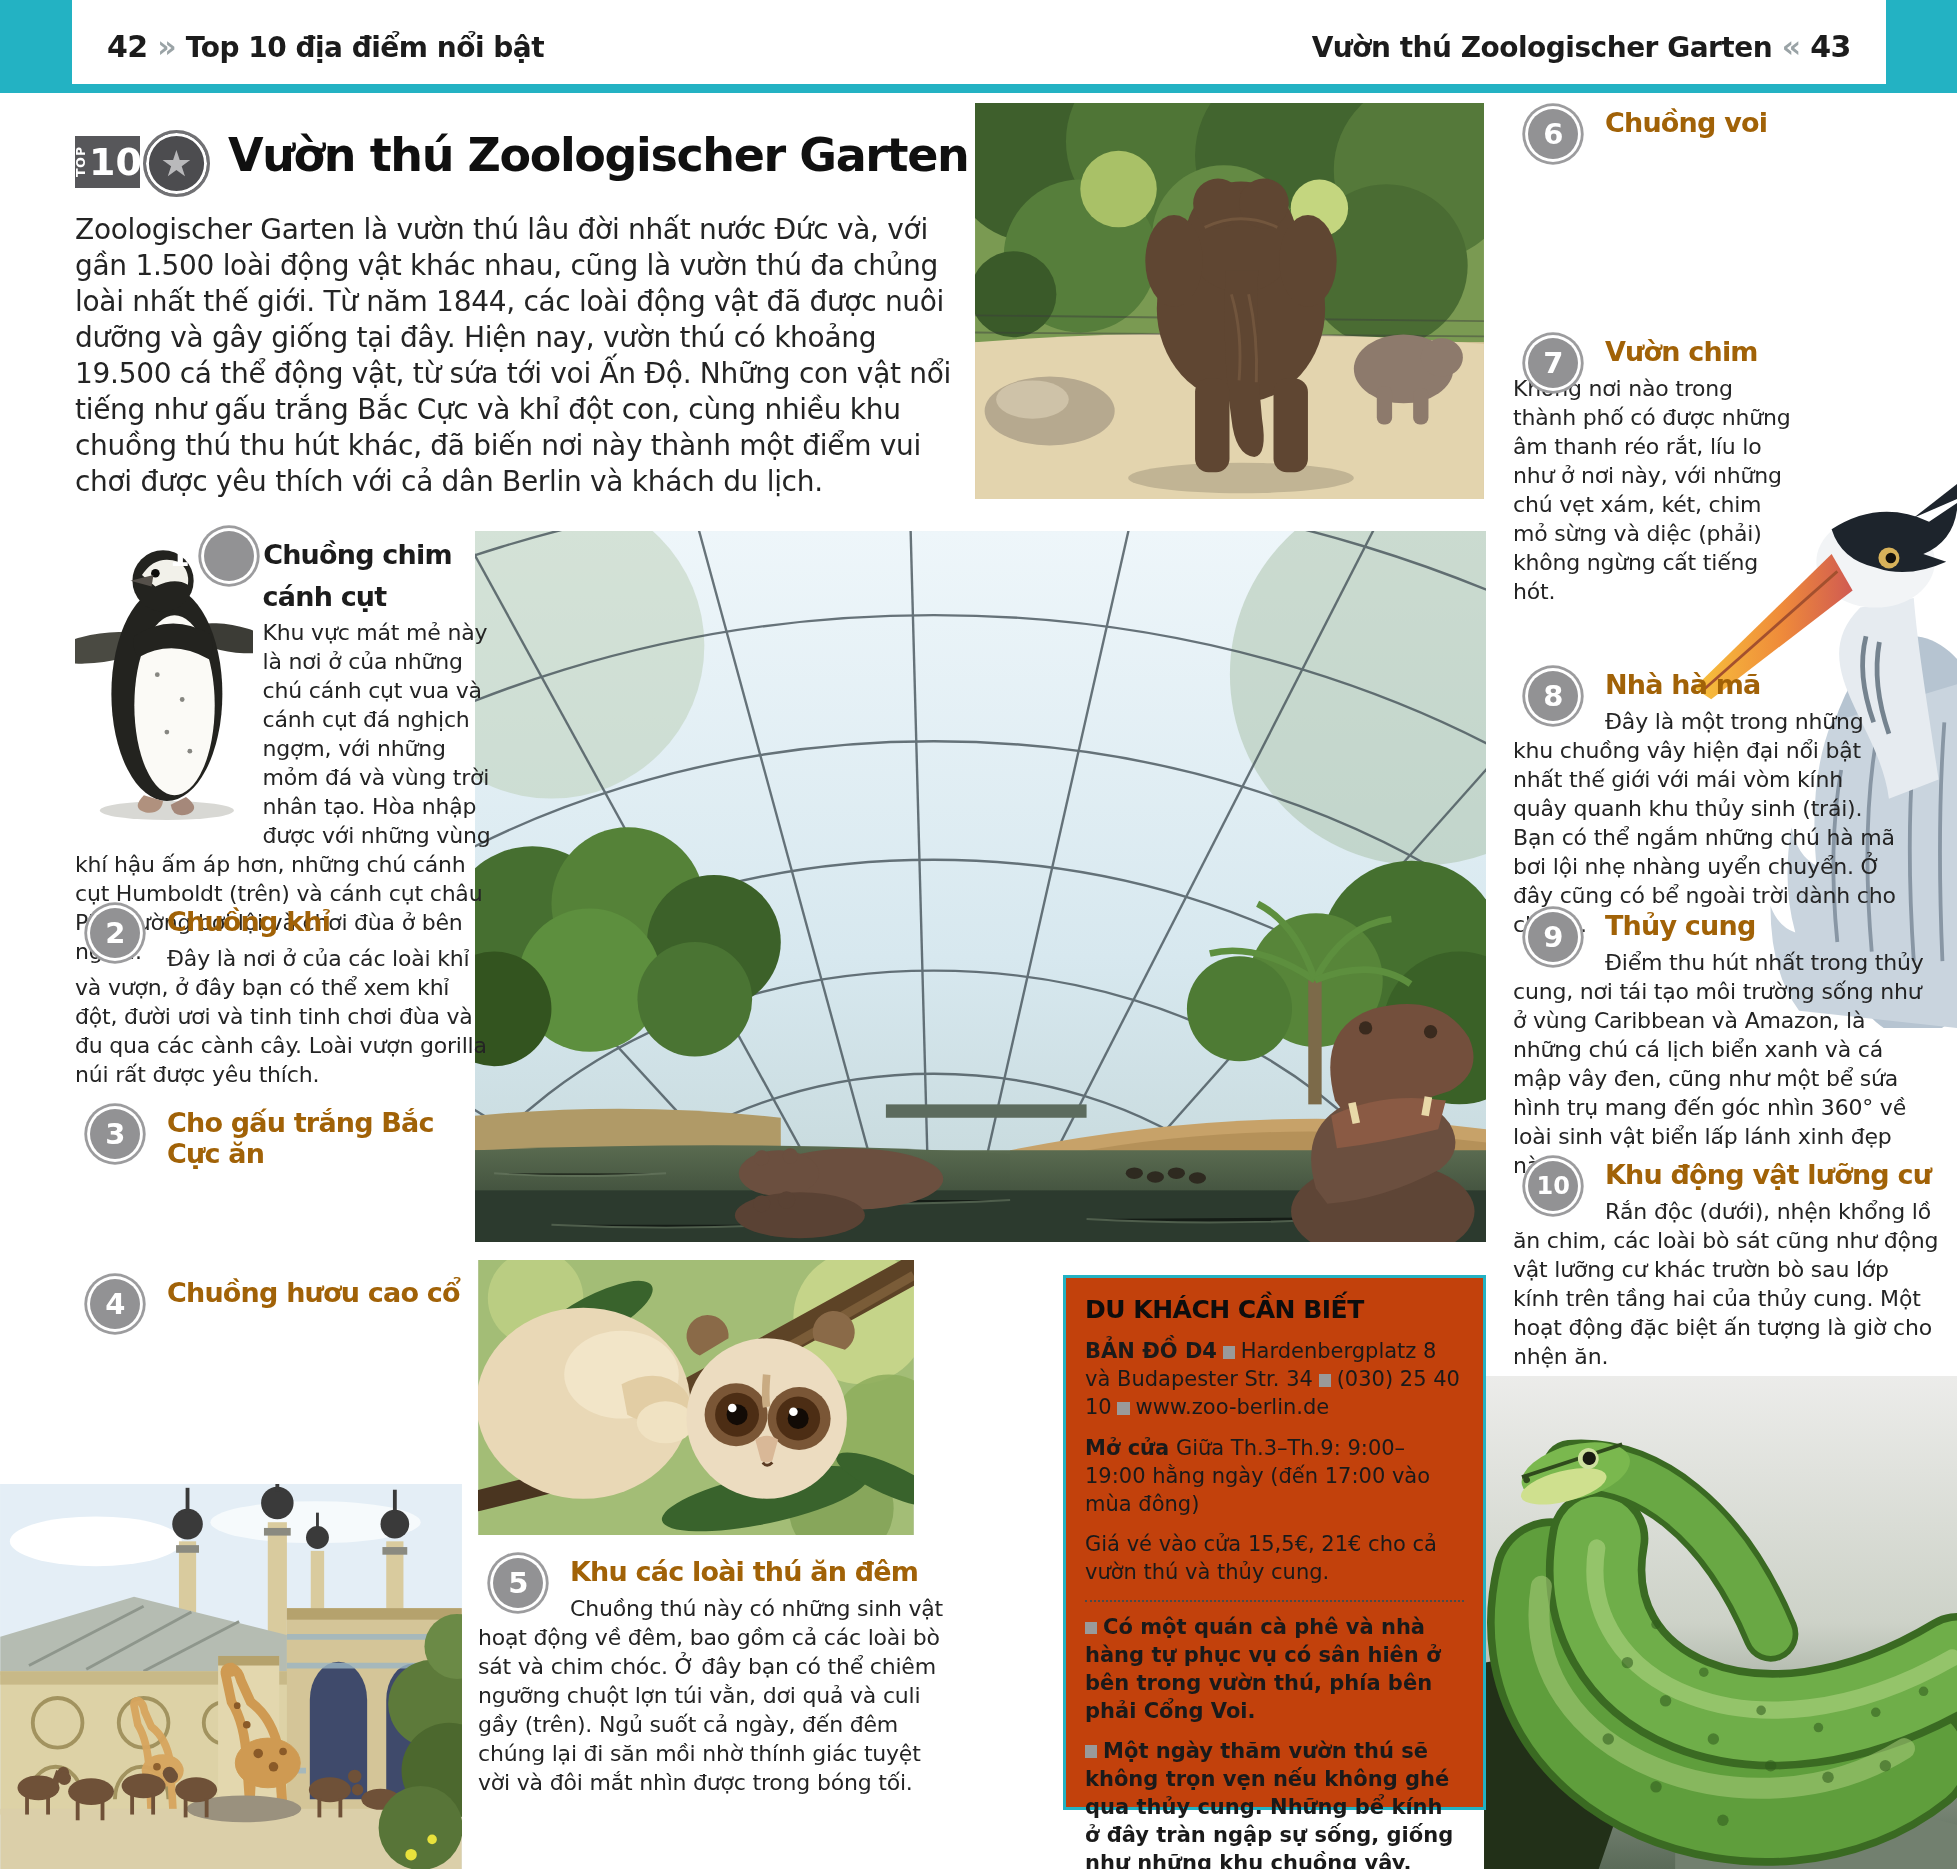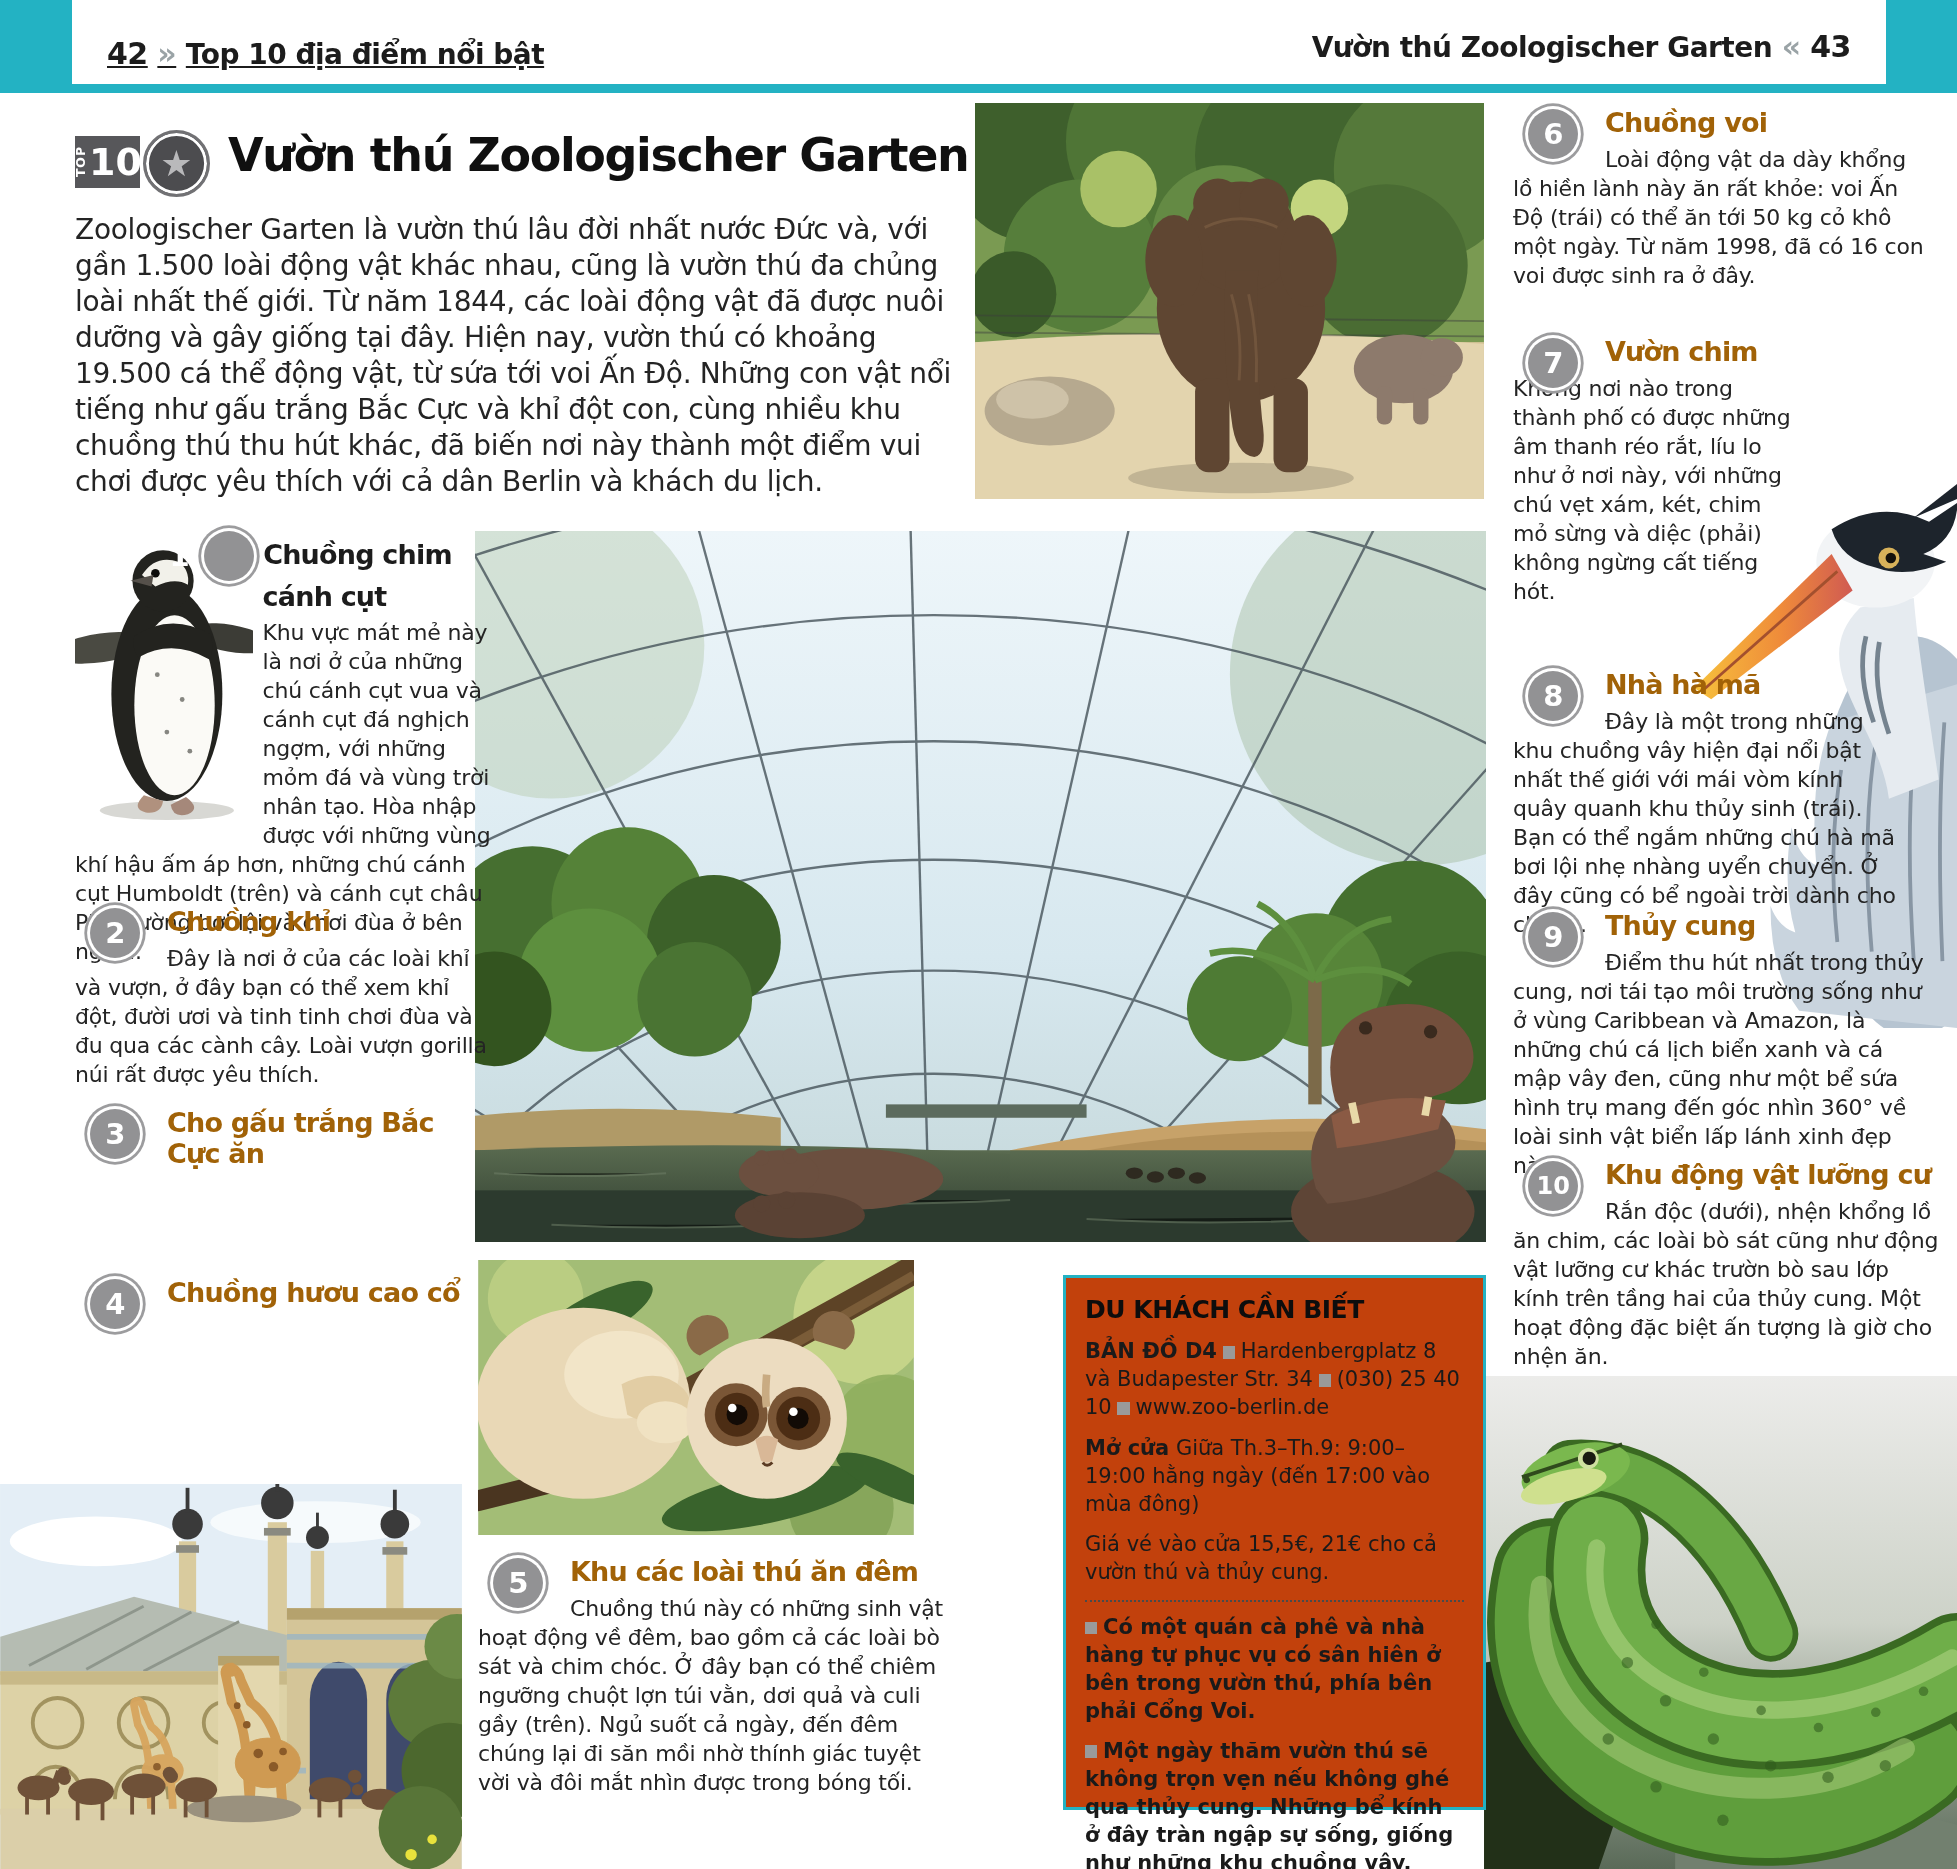--- a/index.html
+++ b/index.html
@@ -5,21 +5,21 @@
   html,body{margin:0;padding:0;background:#e8e8e8;}
   .page{
     position:relative;width:1958px;height:1870px;background:#ffffff;
     font-family:"DejaVu Sans","Liberation Sans",sans-serif;color:#1c1c1c;
     overflow:hidden;margin:0 auto;
   }
   .abs{position:absolute;}
   
   .teal-block{position:absolute;top:0;width:72px;height:84px;background:#23b2c3;}
   .teal-rule{position:absolute;top:84px;left:0;width:1958px;height:8.6px;background:#23b2c3;}
-  .hdr-left{position:absolute;top:36px;left:107px;font-size:28px;font-weight:bold;letter-spacing:-0.5px;text-decoration:underline;}
+  .hdr-left{position:absolute;top:29px;left:107px;font-size:28px;font-weight:bold;letter-spacing:-0.5px;}
   .hdr-right{position:absolute;top:29px;right:107px;font-size:28px;font-weight:bold;letter-spacing:-0.5px;text-align:left;}
   .pgnum{font-size:30px;}
   .chev{color:#9aa3a6;font-weight:bold;font-size:30px;padding:0 9.6px;}
   
   .top10-rect{position:absolute;left:75px;top:136px;width:65px;height:52px;background:#57575a;color:#fff;
     display:flex;align-items:center;justify-content:center;}
   .top10-top{writing-mode:vertical-rl;transform:rotate(180deg);font-size:12.4px;font-weight:bold;letter-spacing:1px;margin-right:1px;}
   .top10-num{font-size:38px;font-weight:bold;line-height:1;}
   .medallion{position:absolute;left:143px;top:130px;width:61px;height:61px;border-radius:50%;
     background:#4c4c4f;border:3.8px solid #717174;box-shadow:inset 0 0 0 2.9px #ffffff;
@@ -557,21 +557,20 @@
 
   <div class="item" style="left:478px;top:1556px;width:466px;">
     <span class="num-badge abs-b">5</span>
     <div class="ih">Khu các loài thú ăn đêm</div>
     <div class="ib">Chuồng thú này có những sinh vật hoạt động về đêm, bao gồm cả các loài bò sát và chim chóc. Ở đây bạn có thể chiêm ngưỡng chuột lợn túi vằn, dơi quả và culi gầy (trên). Ngủ suốt cả ngày, đến đêm chúng lại đi săn mồi nhờ thính giác tuyệt vời và đôi mắt nhìn được trong bóng tối.</div>
   </div>
 
   <div class="item" style="left:1513px;top:107px;width:417px;">
     <span class="num-badge abs-b">6</span>
     <div class="ih">Chuồng voi</div>
-    <div class="ib">Loài động vật da dày khổng lồ hiền lành này ăn rất khỏe: voi Ấn Độ (trái) có thể ăn tới 50 kg cỏ khô một ngày. Từ năm 1998, đã có 16 con voi được sinh ra ở đây.</div>
   </div>
 
   <div class="item" style="left:1513px;top:336px;width:287px;">
     <span class="num-badge abs-b">7</span>
     <div class="ih">Vườn chim</div>
     <div class="ib" style="text-indent:0;">Không nơi nào trong thành phố có được những âm thanh réo rắt, líu lo như ở nơi này, với những chú vẹt xám, két, chim mỏ sừng và diệc (phải) không ngừng cất tiếng hót.</div>
   </div>
 
   <div class="item" style="left:1513px;top:669px;width:390px;">
     <span class="num-badge abs-b">8</span>

